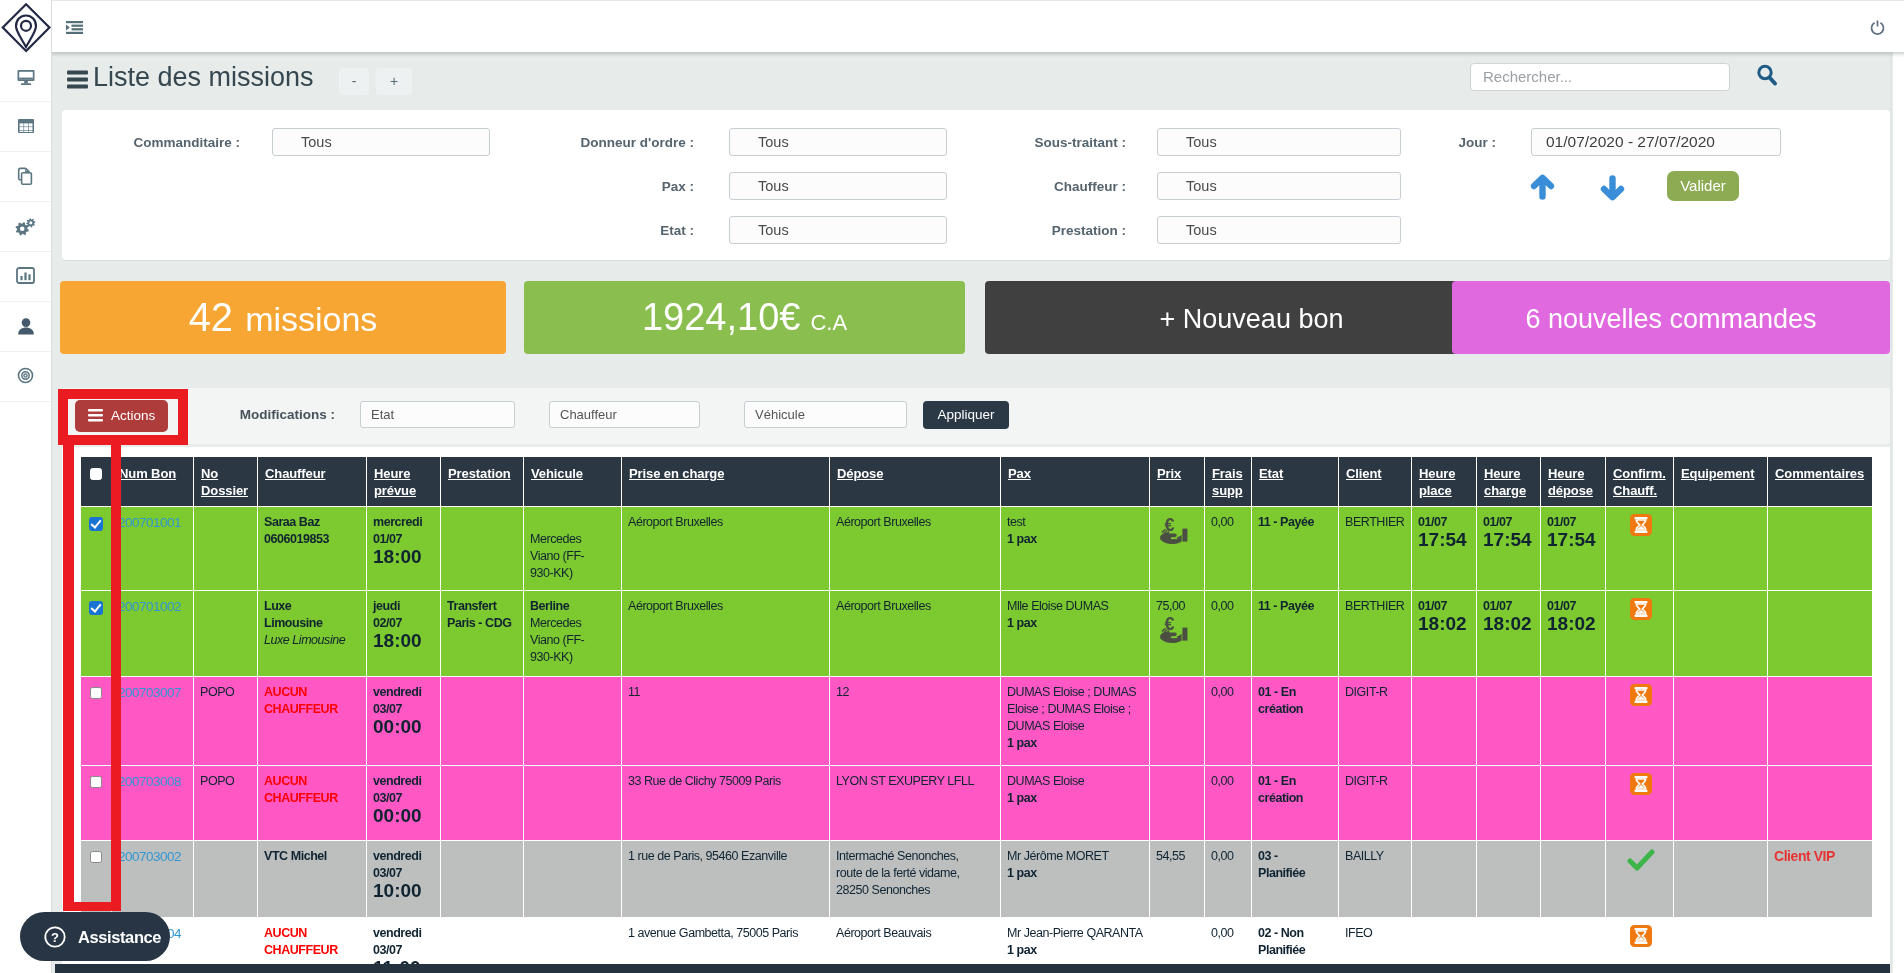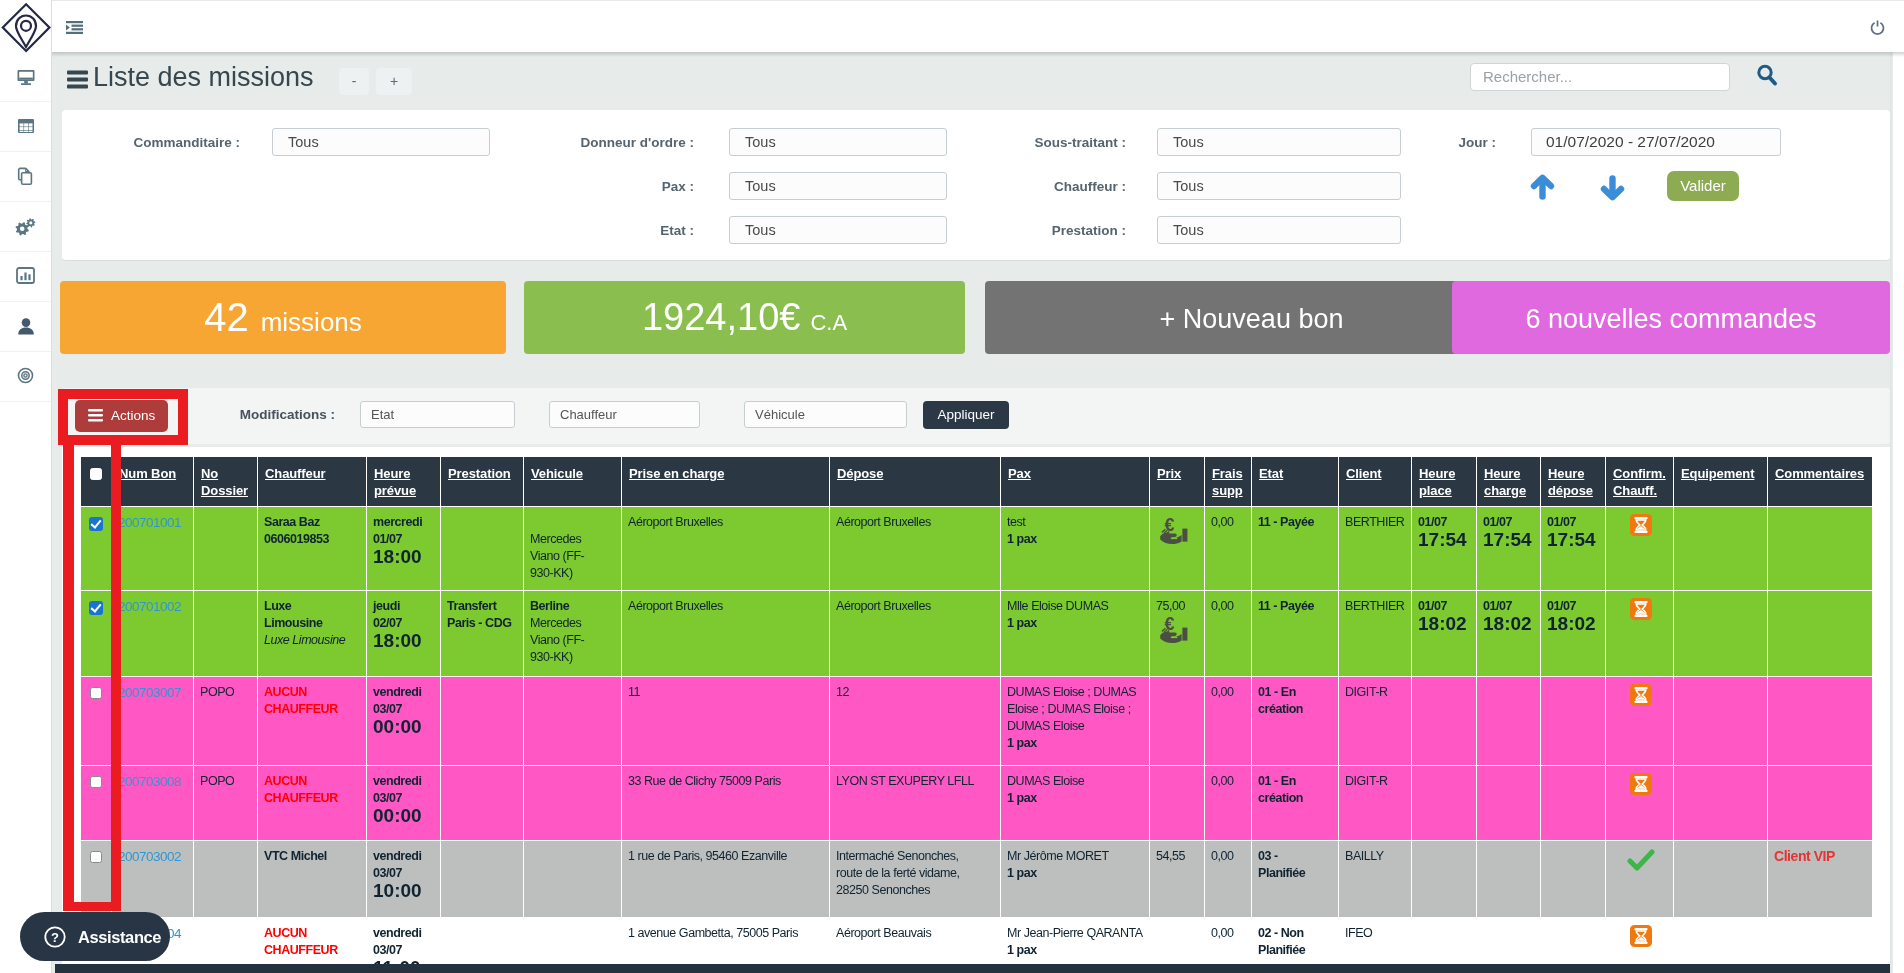--- a/index.html
+++ b/index.html
@@ -14,21 +14,21 @@
 #navbar { left:52px; top:0; width:1852px; height:52px; background:#fff; border-top:1px solid #e8e8e8; z-index:20; }
 #navshadow { left:52px; top:52px; width:1852px; height:5px; background:linear-gradient(rgba(120,130,128,0.35), rgba(231,235,234,0)); z-index:5; }
 
 #content { left:52px; top:52px; width:1841px; height:921px; background:#e7ebea; }
 #rightstrip { left:1893px; top:52px; width:11px; height:921px; background:#fff; }
 #rightline { left:1890px; top:52px; width:2px; height:921px; background:#e2e6e5; }
 h1.title { position:absolute; left:93px; top:62px; font-size:27px; font-weight:400; color:#36474f; }
 .hbtn { position:absolute; top:68px; height:27px; background:#eef1f1; border-radius:4px; color:#5b6a70; font-size:14px; text-align:center; line-height:26px; }
 .panel { position:absolute; background:#fff; border-radius:4px; }
 label.flab { position:absolute; font-size:13.5px; font-weight:700; color:#55646e; text-align:right; }
-.inp { position:absolute; height:28px; background:#fcfcfc; border:1px solid #c7ced2; border-radius:3px; font-size:14.5px; color:#4a4a4a; line-height:26px; padding-left:15px; }
+.inp { position:absolute; height:28px; background:#fcfcfc; border:1px solid #c7ced2; border-radius:3px; font-size:14.5px; color:#4a4a4a; line-height:26px; padding-left:28px; }
 
 .stat { position:absolute; top:281px; height:73px; border-radius:4px; color:#fff; text-align:center; }
 
 #actionsbar { left:62px; top:388px; width:1828px; height:56px; background:#f3f4f4; border-radius:3px; }
 
 #tablepanel { left:62px; top:447px; width:1828px; height:526px; background:#fff; }
 table.grid { position:absolute; left:80px; top:456px; width:1792px; border-collapse:collapse; table-layout:fixed; }
 table.grid th { background:#2b3844; color:#fff; font-size:13px; letter-spacing:-0.1px; font-weight:700; text-align:left; vertical-align:top; padding:8px 6px 0 7px; border:1.5px solid #fff; line-height:17px; height:50px;text-decoration:underline; }
 table.grid td { font-size:12.5px; letter-spacing:-0.45px; color:#102331; vertical-align:top; padding:7px 4px 0 6px; border:1.5px solid #fff; line-height:17px; }
 tr.rg td { background:#7cc930; }
@@ -197,23 +197,23 @@
     </g>
   </svg>
 <svg class="abs" style="left:1599px;top:175px;" width="27" height="26" viewBox="0 0 27 26">
     <g fill="none" stroke="#3a8ed8" stroke-width="6.4" stroke-linecap="round" stroke-linejoin="round">
       <path d="M13.5 3.5 V20.5"></path>
       <path d="M5 14 L13.5 22.2 L22 14"></path>
     </g>
   </svg>
 <div class="abs" style="left:1667px;top:171px;width:72px;height:30px;background:#8dab52;border-radius:7px;color:#fff;font-size:15px;text-align:center;line-height:30px;">Valider</div>
 
-<div class="stat" style="left:60px;width:446px;background:#f7a633;"><span style="font-size:40px;line-height:73px;">42</span><span style="font-size:26px;margin-left:12px;">missions</span></div>
+<div class="stat" style="left:60px;width:446px;background:#f7a633;"><span style="font-size:40px;line-height:73px;">42</span><span style="font-size:34px;margin-left:12px;">missions</span></div>
 <div class="stat" style="left:524px;width:441px;background:#8abf50;"><span style="font-size:38px;line-height:73px;">1924,10€</span><span style="font-size:22px;margin-left:10px;">C.A</span></div>
-<div class="stat" style="left:985px;width:533px;background:#737373;"><span style="font-size:27px;line-height:76px;">+ Nouveau bon</span></div>
+<div class="stat" style="left:985px;width:533px;background:#404040;"><span style="font-size:27px;line-height:76px;">+ Nouveau bon</span></div>
 <div class="stat" style="left:1452px;width:438px;background:#e069e0;"><span style="font-size:27px;line-height:76px;">6 nouvelles commandes</span></div>
 
 <div class="abs" id="actionsbar"></div>
 <div class="abs" style="left:75px;top:400px;width:93px;height:32px;background:#ad3c3a;border-radius:5px;z-index:41;">
   <svg style="position:absolute;left:13px;top:9px;" width="15" height="13" viewBox="0 0 15 13">
       <g fill="#fff">
         <rect x="0" y="0" width="15" height="2.6" rx="1"></rect>
         <rect x="0" y="5" width="15" height="2.6" rx="1"></rect>
         <rect x="0" y="10" width="15" height="2.6" rx="1"></rect>
       </g>

